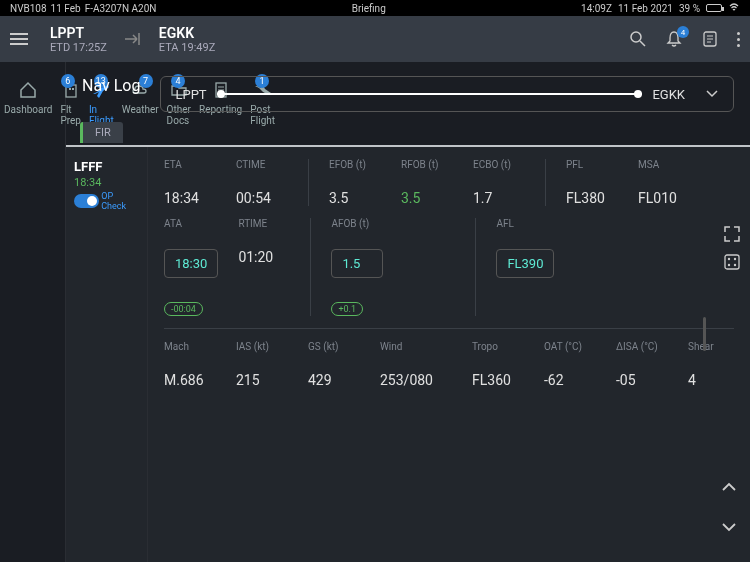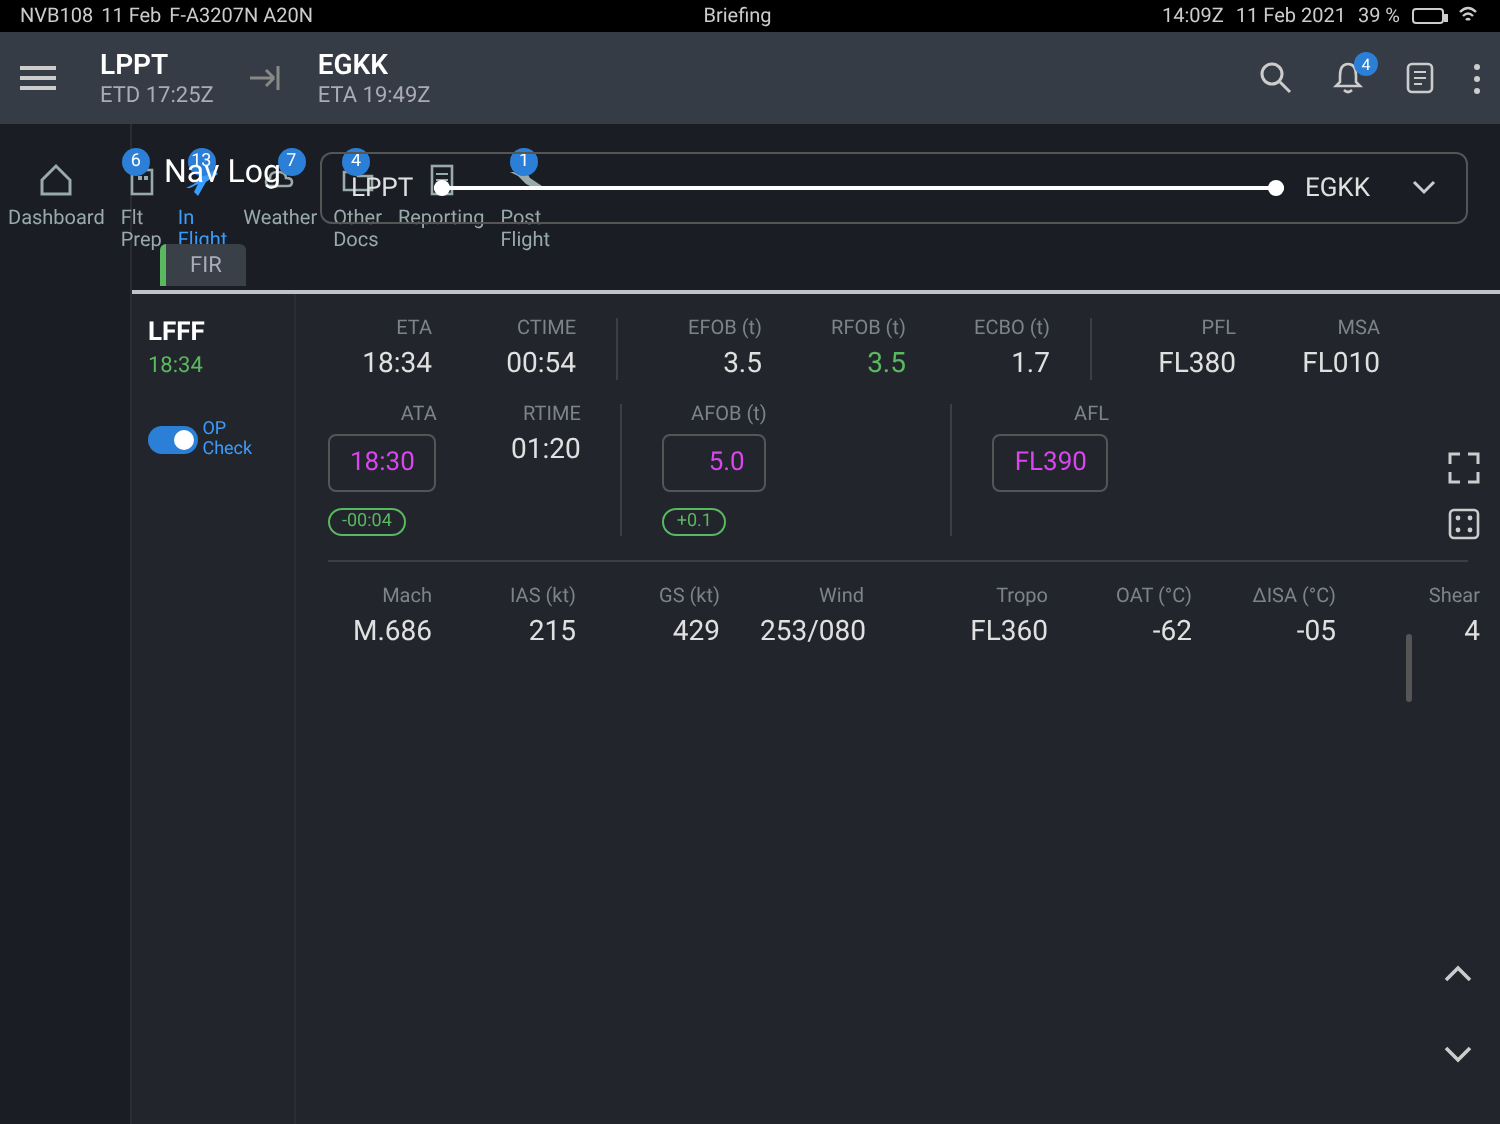--- a/index.html
+++ b/index.html
@@ -154,21 +154,21 @@
       position: relative;
     }
     .wp-col {
       width: 82px;
       padding: 12px 8px;
       border-right: 1px solid #2a2d33;
     }
     .wp-name { font-weight: 700; color: #fff; font-size: 13px; }
     .wp-time { color: #5ab85e; font-size: 11px; margin-top: 2px; }
     .op-check {
-      margin-top: 21px;
+      margin-top: 2px;
       display: flex;
       align-items: center;
       gap: 2px;
       color: #3b9cff;
       font-size: 9px;
     }
     .op-toggle {
       width: 26px; height: 14px;
       background: #2b7fd6;
       border-radius: 7px;
@@ -184,30 +184,30 @@
     }
     .data-col {
       flex: 1;
       padding: 12px 16px;
       display: flex;
       flex-direction: column;
       gap: 12px;
       overflow-y: auto;
     }
     .row { display: flex; gap: 20px; align-items: flex-start; }
-    .field { display: flex; flex-direction: column; gap: 4px; min-width: 52px; text-align: right; }
+    .field { display: flex; flex-direction: column; gap: 20px; min-width: 52px; }
     .field-label { font-size: 10px; color: #7d838c; }
     .field-value { font-size: 14px; color: #e0e0e0; }
     .field-value.green { color: #5ab85e; }
     .field-input {
       border: 1px solid #555;
       border-radius: 4px;
       padding: 6px 10px;
       font-size: 13px;
-      color: #d946ef;
+      color: #5eead4;
       min-width: 52px;
       display: inline-block;
       background: transparent;
     }
     .delta {
       font-size: 9px;
       color: #5ab85e;
       border: 1px solid #5ab85e;
       border-radius: 10px;
       padding: 1px 6px;
@@ -472,21 +472,21 @@
           <span class="field-input">18:30</span>
           <span class="delta">-00:04</span>
         </div>
         <div class="field">
           <span class="field-label">RTIME</span>
           <span class="field-value">01:20</span>
         </div>
         <div class="vdiv"></div>
         <div class="field">
           <span class="field-label">AFOB (t)</span>
-          <span class="field-input">5.0</span>
+          <span class="field-input">1.5</span>
           <span class="delta">+0.1</span>
         </div>
         <div class="field" style="min-width:52px"></div>
         <div class="vdiv"></div>
         <div class="field">
           <span class="field-label">AFL</span>
           <span class="field-input">FL390</span>
         </div>
       </div>
 

